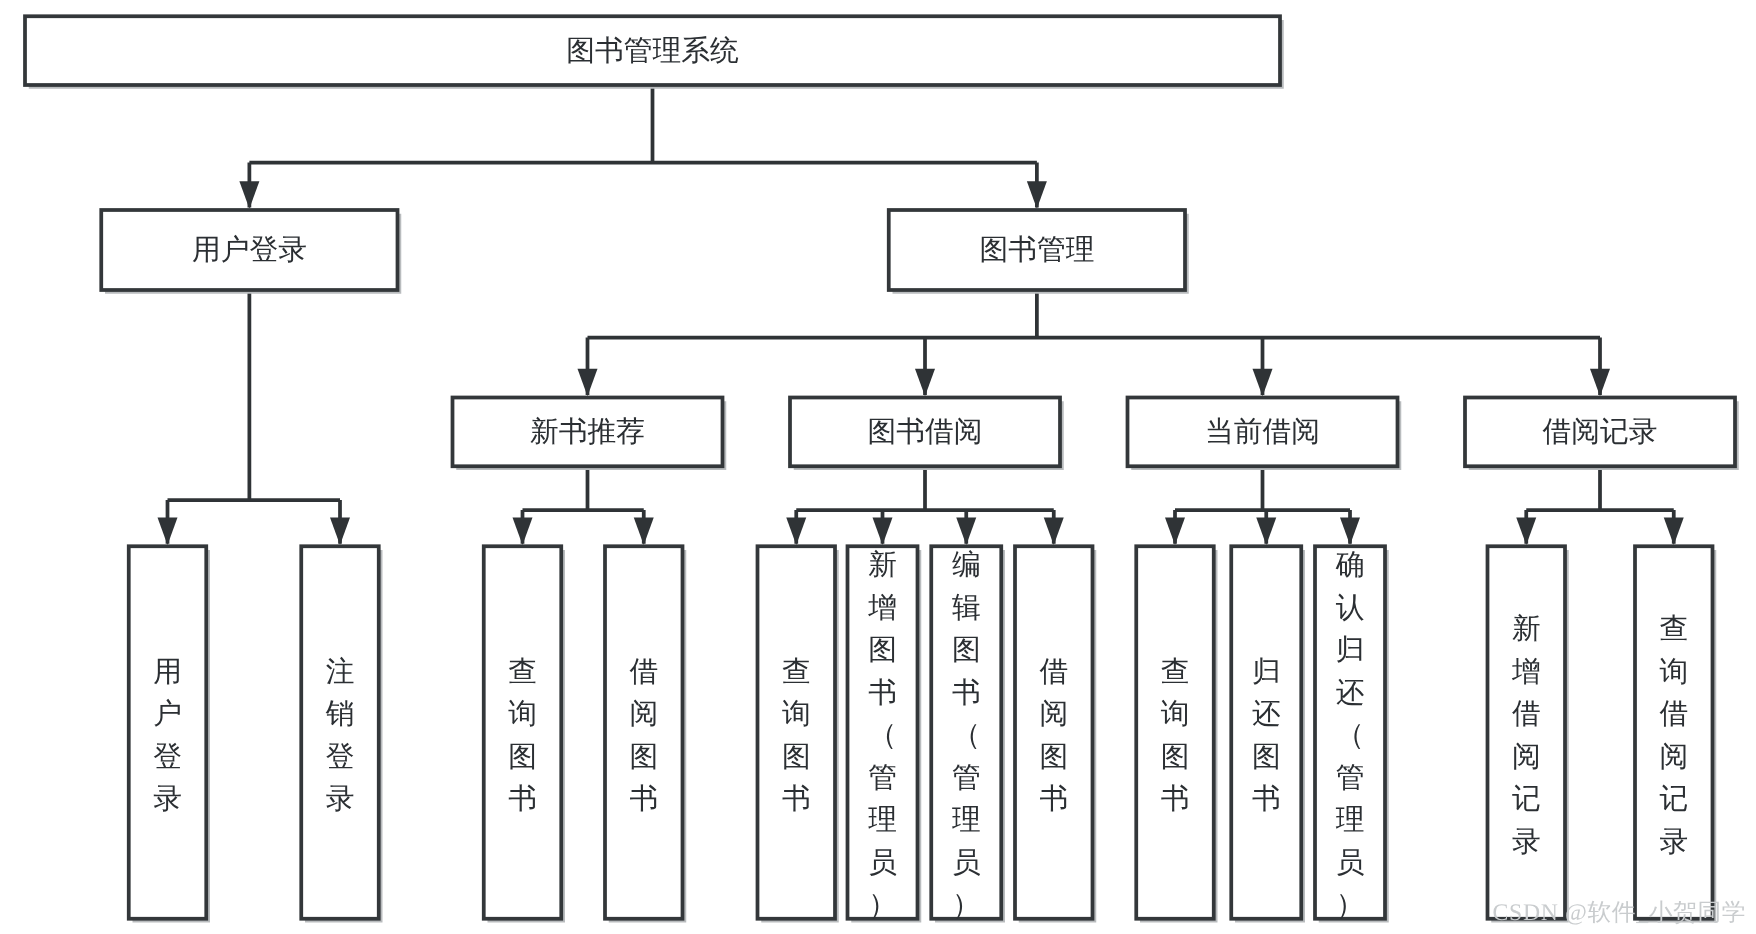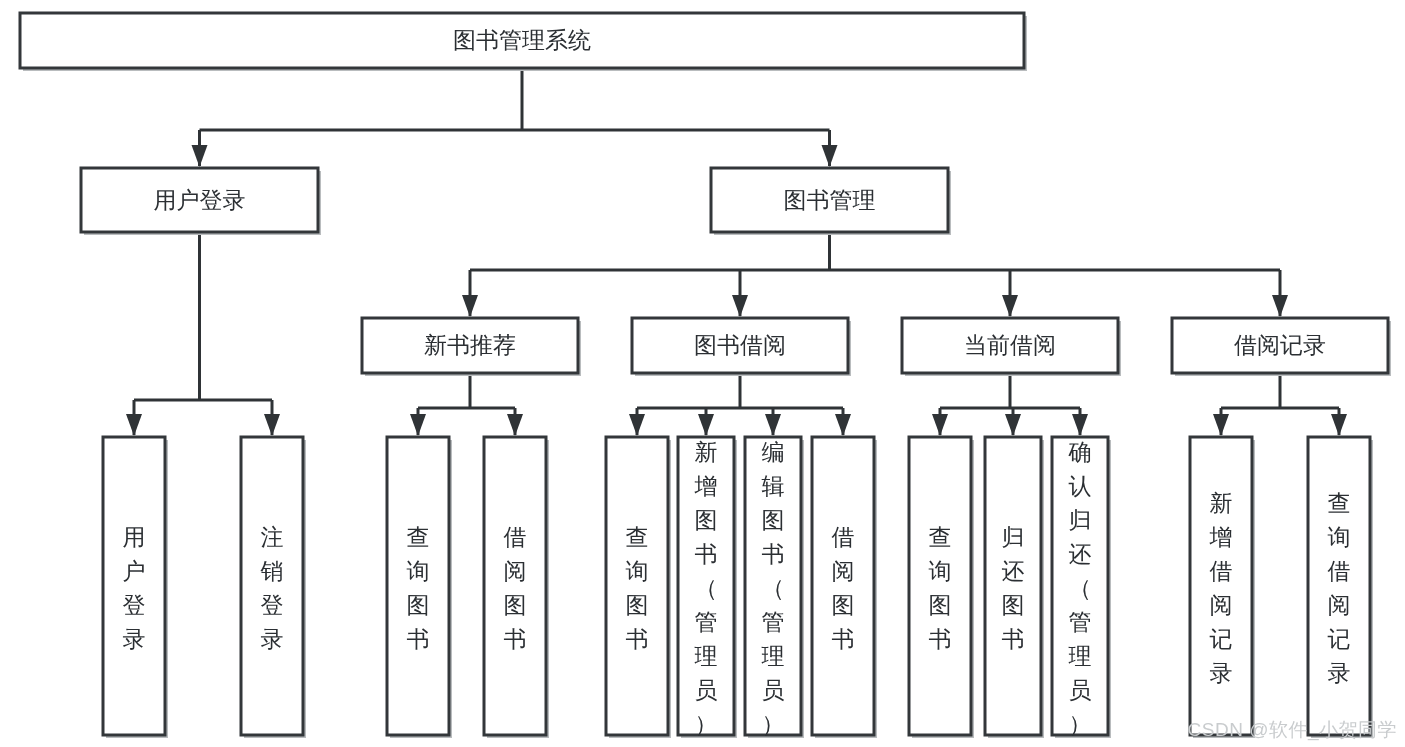--- a/index.html
+++ b/index.html
@@ -51,21 +51,21 @@
     stroke-width: 3;
     fill: none;
   }
   .arrow-head {
     fill: #2f3336;
   }
   .watermark {
     position: absolute;
     right: 8px;
     bottom: 4px;
-    font-family: Liberation Sans, sans-serif;
+    font-family: Liberation Serif, serif;
     font-size: 19px;
     color: #c9ccce;
     white-space: nowrap;
     letter-spacing: 0.5px;
   }
 </style>
 </head>
 <body>
 
 <div id="diagram-root">

